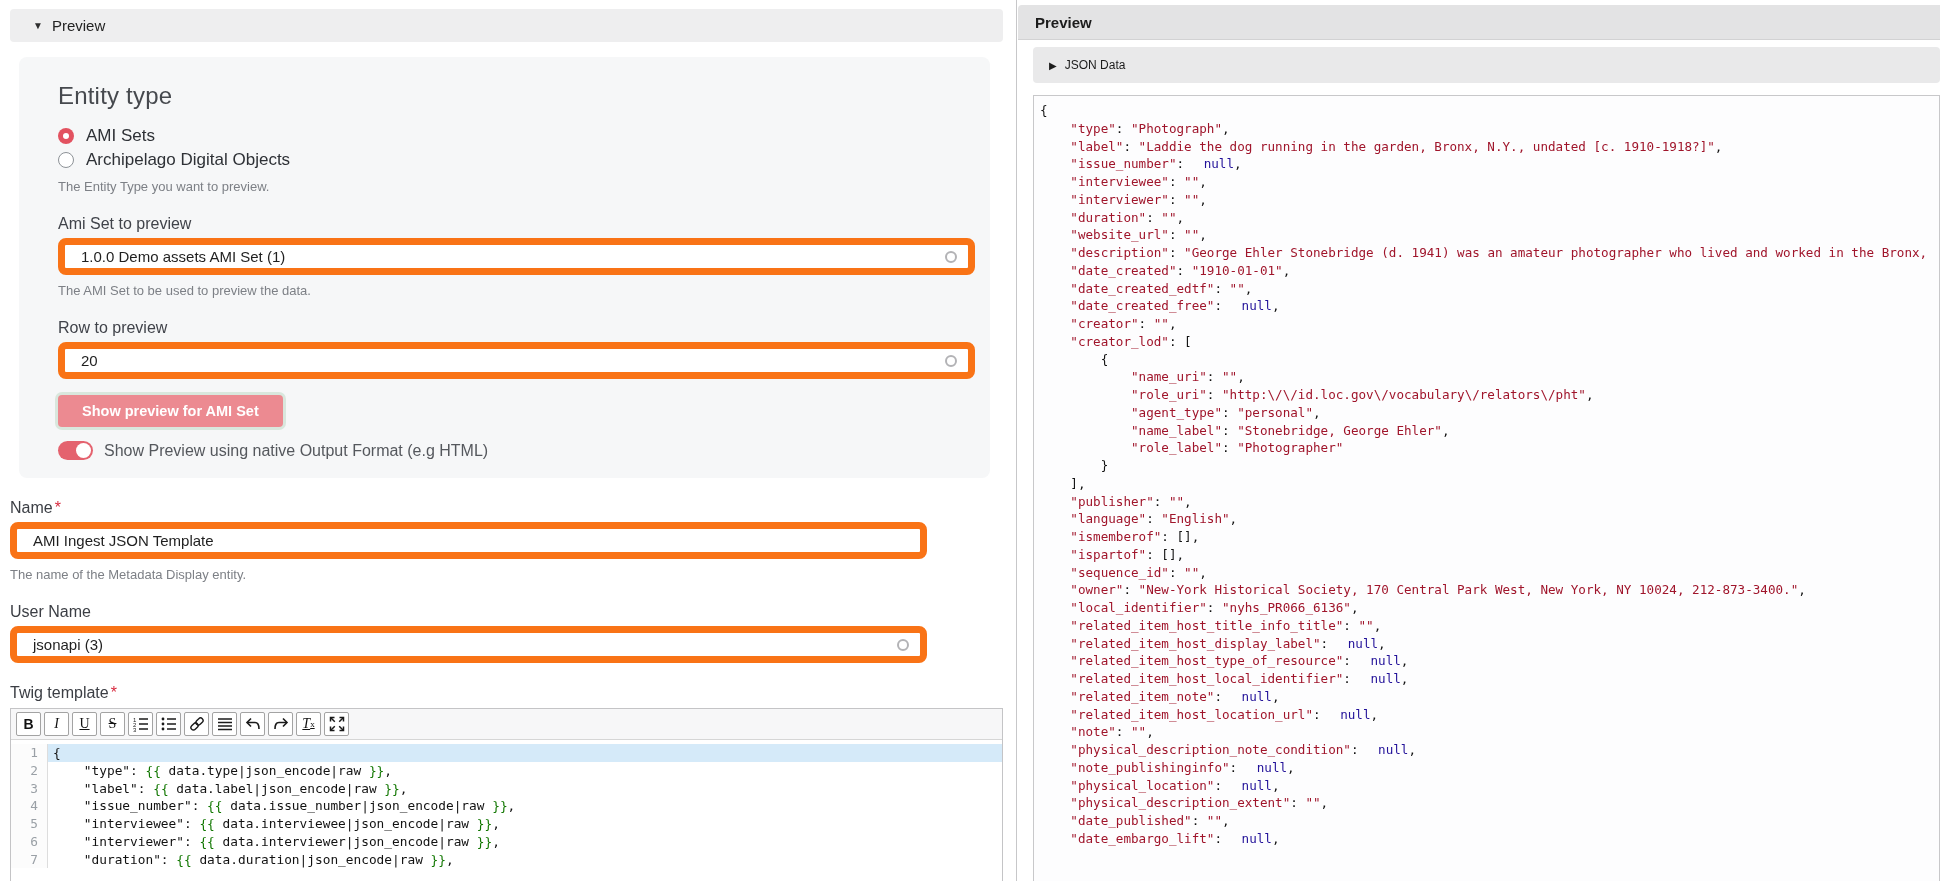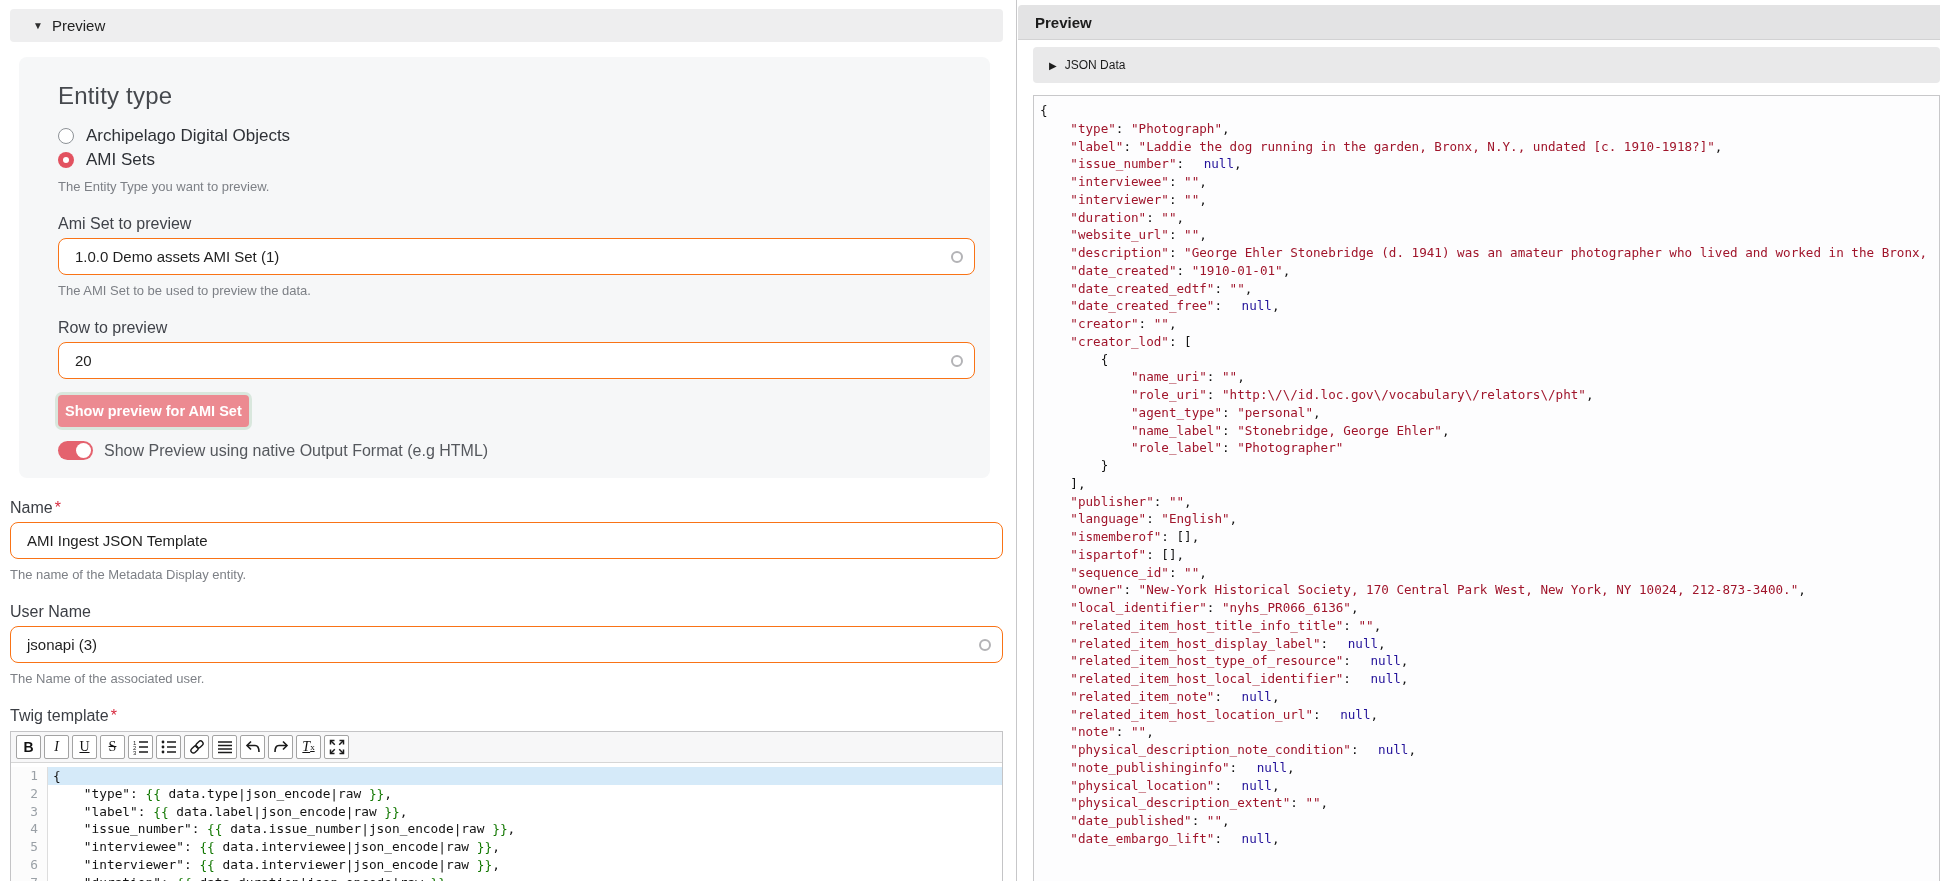--- a/index.html
+++ b/index.html
@@ -18,37 +18,37 @@
   .fieldset { margin:15px 13px 0 9px; background:#f6f7f8; border-radius:8px;
               padding:25px 0 18px 39px; }
   .entity-heading { font-size:24px; font-weight:400; color:#46494e; margin:0 0 14px 0; letter-spacing:.2px; }
   .radio-row { display:flex; align-items:center; height:23px; margin-top:1px; }
   .radio { width:16px; height:16px; border-radius:50%; background:#fff; border:1px solid #8d9297; flex:0 0 16px; }
   .radio.selected { border:none; box-shadow: inset 0 0 0 5px #e25260; }
   .radio-label { margin-left:12px; font-size:17px; color:#2e3136; }
   .help { font-size:13px; color:#7d8086; margin-top:8px; }
   .fld-label { font-size:16px; color:#40434a; margin-top:21px; }
   .txt-input { position:relative; margin-top:5px; height:37px; background:#fff;
-               border:1px solid #f97316; border-radius:8px; display:flex; align-items:center;
+               border:7px solid #f97316; border-radius:8px; display:flex; align-items:center;
                padding:0 30px 0 16px; font-size:15px; color:#1f1f1f; }
   .panel-input { width:917px; }
   .ring-icon { position:absolute; right:11px; top:50%; margin-top:-6px; width:12px; height:12px;
                border:2px solid #b3b3b6; border-radius:50%; }
   .btn-preview { display:inline-block; margin-top:16px; background:#ec8a91; color:#fff;
                  font-size:14.5px; font-weight:bold; border:none; border-radius:4px;
-                 padding:8px 7px; box-shadow:0 0 0 3px #d9e7dd; cursor:pointer; }
+                 padding:8px 24px; box-shadow:0 0 0 3px #d9e7dd; cursor:pointer; }
   .toggle-row { display:flex; align-items:center; margin-top:14px; }
   .toggle { position:relative; width:35px; height:19px; border-radius:10px; background:#e4626e; flex:0 0 35px; }
   .toggle .knob { position:absolute; right:2px; top:2px; width:15px; height:15px;
                   border-radius:50%; background:#fff; }
   .toggle-label { margin-left:11px; font-size:16px; color:#55585d; }
 
   .page-label { font-size:16px; color:#3b3e44; margin-top:21px; }
   .req { color:#d7293e; margin-left:2px; }
-  .page-input { width:993px; }
+  .page-input { width:917px; }
 
   
   .editor { margin-top:6px; width:993px; height:250px; border:1px solid #c4c4c6; background:#fff; }
   .toolbar { height:31px; background:#f7f7f8; border-bottom:1px solid #d6d6d6;
              display:flex; align-items:center; padding:0 5px; }
   .tb-btn { width:25px; height:24px; margin-right:3px; background:#fff; border:1px solid #a3a3a3;
             border-radius:2px; display:flex; align-items:center; justify-content:center;
             font-size:14px; color:#111; cursor:pointer; padding:0; }
   .tb-b { font-weight:bold; }
   .tb-i { font-style:italic; font-family:"Liberation Serif", serif; }
@@ -91,26 +91,26 @@
 
     <div class="accordion-bar">
       <span class="marker">▼</span>
       <span class="acc-label">Preview</span>
     </div>
 
     <div class="fieldset">
       <div class="entity-heading">Entity type</div>
 
       <div class="radio-row">
+        <span class="radio selected"></span>
+        <span class="radio-label">AMI Sets</span>
+      </div>
+      <div class="radio-row">
         <span class="radio"></span>
         <span class="radio-label">Archipelago Digital Objects</span>
-      </div>
-      <div class="radio-row">
-        <span class="radio selected"></span>
-        <span class="radio-label">AMI Sets</span>
       </div>
       <div class="help">The Entity Type you want to preview.</div>
 
       <div class="fld-label">Ami Set to preview</div>
       <div class="txt-input panel-input">
         <span>1.0.0 Demo assets AMI Set (1)</span>
         <span class="ring-icon"></span>
       </div>
       <div class="help">The AMI Set to be used to preview the data.</div>
 
@@ -136,21 +136,20 @@
     <div class="txt-input page-input">
       <span>AMI Ingest JSON Template</span>
     </div>
     <div class="help">The name of the Metadata Display entity.</div>
 
     <div class="page-label">User Name</div>
     <div class="txt-input page-input">
       <span>jsonapi (3)</span>
       <span class="ring-icon"></span>
     </div>
-    <div class="help">The Name of the associated user.</div>
 
     <div class="page-label">
       <span>Twig template</span><span class="req">*</span>
     </div>
 
     <div class="editor">
       <div class="toolbar">
         <button class="tb-btn tb-b">B</button>
         <button class="tb-btn tb-i">I</button>
         <button class="tb-btn tb-u">U</button>

